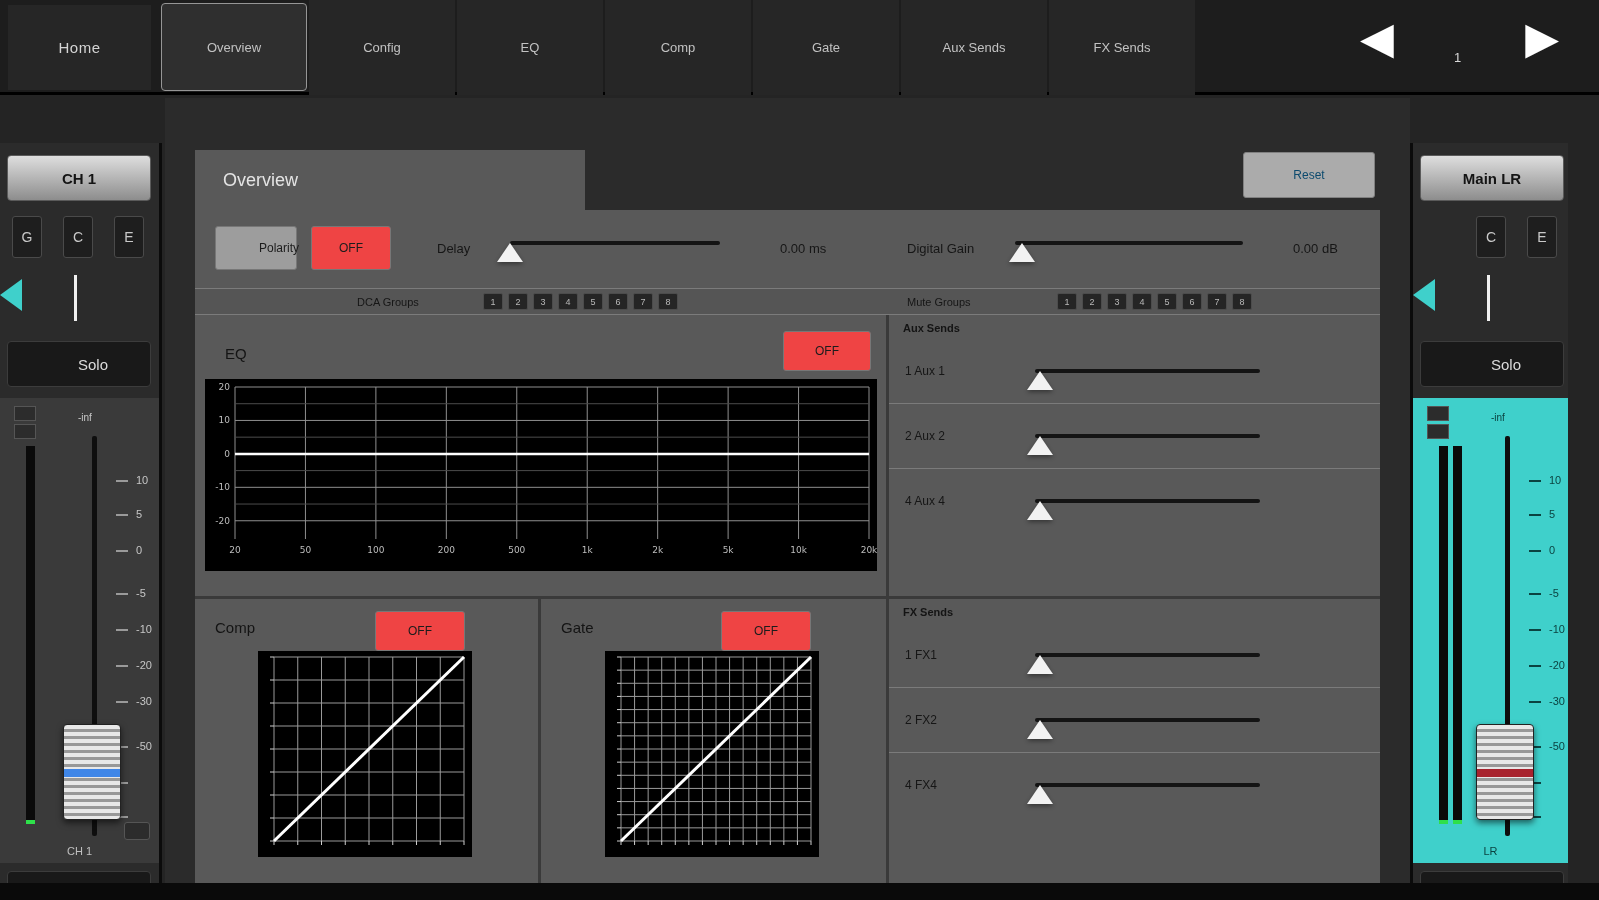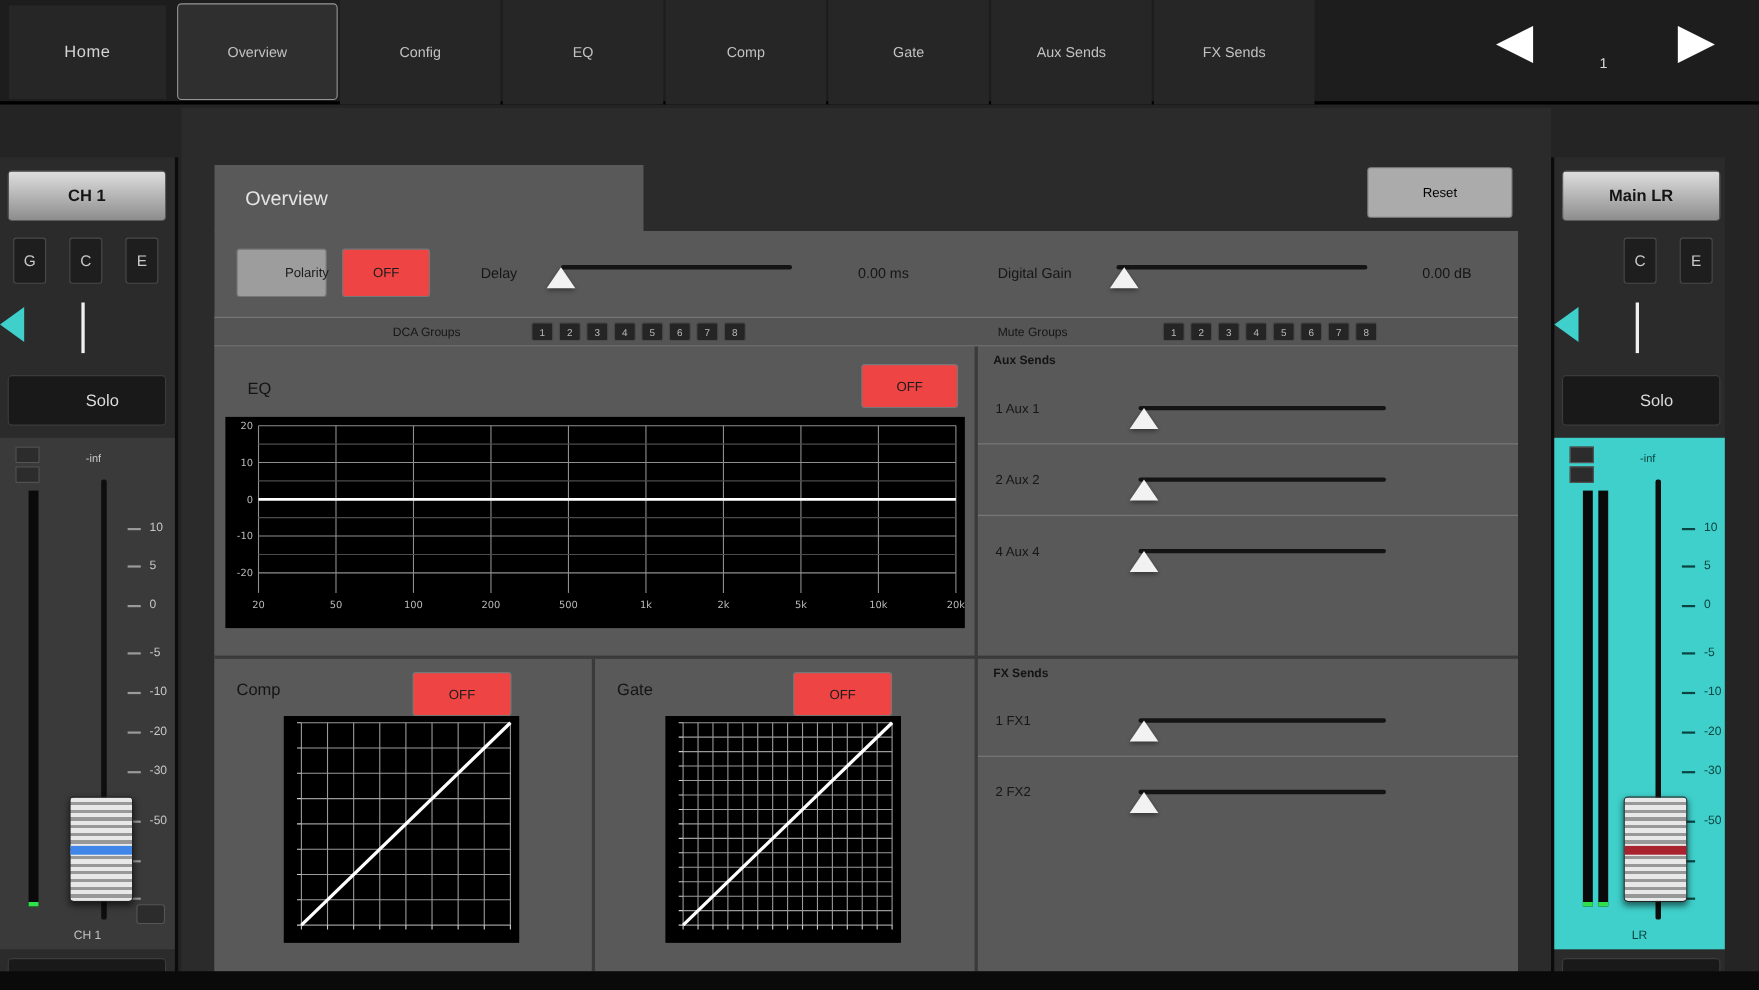--- a/index.html
+++ b/index.html
@@ -50,21 +50,21 @@
               box-shadow:0 3px 6px rgba(0,0,0,.55); cursor:pointer; }
   .fadercap::after { content:""; position:absolute; left:0; top:44px; width:100%; height:8px; background:#3f86e8; }
   .strip.right .fadercap::after { background:#a8232e; }
   .fadname { position:absolute; left:0; bottom:6px; width:100%; text-align:center; font-size:11px; color:#c0c0c0; }
   .strip.right .fadname { color:#0b4341; }
   .dbbox { position:absolute; left:124px; top:424px; width:26px; height:18px; background:#2c2c2c; border:1px solid #555; border-radius:3px; }
 
   
   .main { position:absolute; left:165px; top:98px; width:1245px; height:785px; background:#2b2b2b; }
   .paneltab { position:absolute; left:30px; top:52px; width:390px; height:61px; background:#595959; color:#e4e4e4; font-size:18px; display:flex; align-items:center; padding-left:28px; }
-  .resetbtn { position:absolute; left:1078px; top:54px; width:132px; height:46px; background:#ababab; border:1px solid #808080; border-radius:3px; color:#000000; font-size:12px; display:flex; align-items:center; justify-content:center; cursor:pointer; }
+  .resetbtn { position:absolute; left:1078px; top:54px; width:132px; height:46px; background:#ababab; border:1px solid #808080; border-radius:3px; color:#0c4a6e; font-size:12px; display:flex; align-items:center; justify-content:center; cursor:pointer; }
   .panelbody { position:absolute; left:30px; top:112px; width:1185px; height:673px; background:#595959; }
 
   .btn-gray { background:#9d9d9d; border:1px solid #777; border-radius:3px; color:#1c1c1c; font-size:12px; display:flex; align-items:center; justify-content:center; cursor:pointer; }
   .offbtn { background:#ef4444; }
   .lbl { position:absolute; color:#161616; font-size:13px; }
 
   .ctlrow { position:absolute; left:0; top:0; width:100%; height:78px; }
   .polarity { position:absolute; left:20px; top:16px; width:82px; height:44px;padding-left:46px; }
   .polar-off { position:absolute; left:116px; top:16px; width:80px; height:44px; }
   .dly-lbl { left:242px; top:31px; }
@@ -420,20 +420,27 @@
                 <div class="handle" style="left: 2%;"></div>
               </div>
             </div>
             <div class="sendrow">
               <div class="sendlabel">2 FX2</div>
               <div class="slider sendslider">
                 <div class="track"></div>
                 <div class="handle" style="left: 2%;"></div>
               </div>
             </div>
+            <div class="sendrow">
+              <div class="sendlabel">4 FX4</div>
+              <div class="slider sendslider">
+                <div class="track"></div>
+                <div class="handle" style="left: 2%;"></div>
+              </div>
+            </div>
           </div>
       </div>
 
     </div>
   </div>
 
   <div class="strip right">
     <div class="chanbtn">Main LR</div>
     <div class="gce" id="gce-right">
         <div class="sqbtn" style="left: 63px;">C</div>

